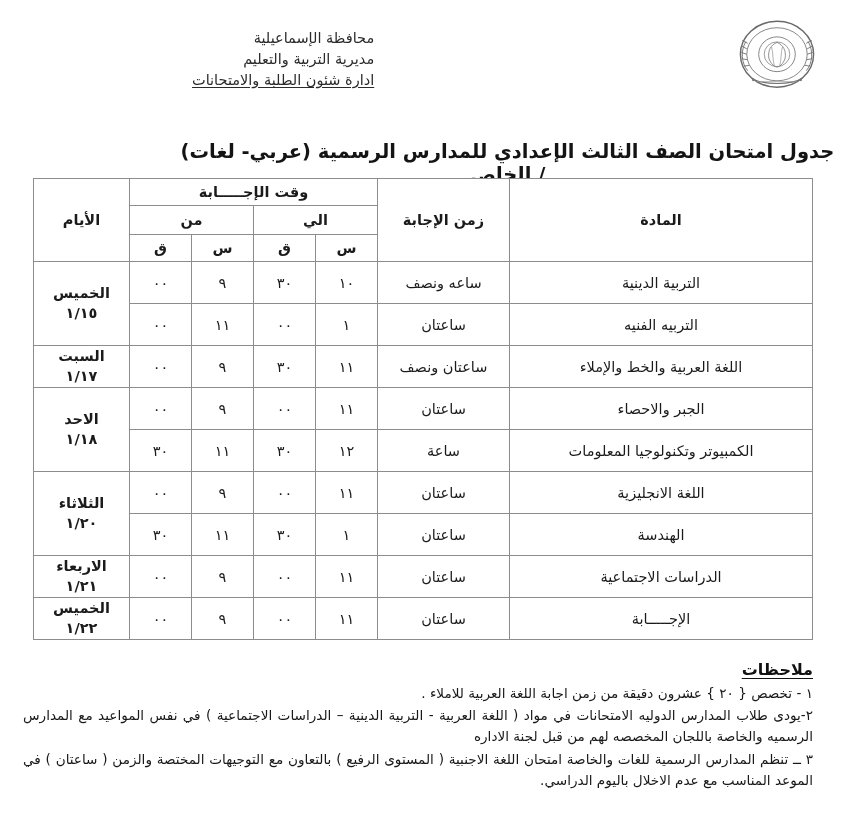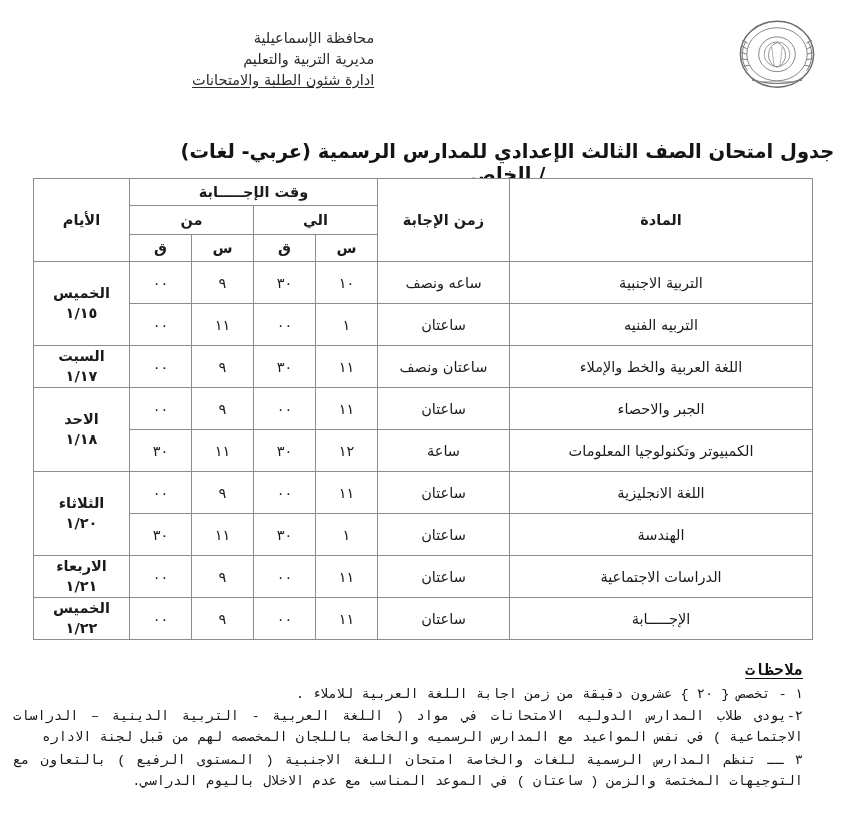--- a/index.html
+++ b/index.html
@@ -136,25 +136,24 @@
     text-align: center;
   }
   td.dur-cell { font-size: 14px; }
   td.num-cell { font-size: 14.5px; letter-spacing: 1px; }
   tbody tr { height: 42px; }
 
   
   .notes {
     position: absolute;
     top: 660px;
-    right: 38px;
+    right: 28px;
     width: 790px;
     direction: rtl;
     text-align: right;
-    font-family: Liberation Mono, monospace;
   }
   .notes-title {
     font-size: 16px;
     font-weight: bold;
     text-decoration: underline;
     text-underline-offset: 3px;
     margin: 0 0 4px 0;
     color: #111;
   }
   .note {
@@ -229,21 +228,21 @@
         </tr>
         <tr class="row-h3">
           <th>س</th>
           <th>ق</th>
           <th>س</th>
           <th>ق</th>
         </tr>
       </thead>
       <tbody id="sched-body">
           <tr>
-            <td class="subject-cell">التربية الاجنبية</td>
+            <td class="subject-cell">التربية الدينية</td>
             <td class="dur-cell">ساعه ونصف</td>
             <td class="num-cell">١٠</td>
             <td class="num-cell">٣٠</td>
             <td class="num-cell">٩</td>
             <td class="num-cell">٠٠</td>
             <td class="day-cell" rowspan="2"><span>الخميس</span><span class="dnum">١/١٥</span></td>
           </tr>
           <tr>
             <td class="subject-cell">التربيه الفنيه</td>
             <td class="dur-cell">ساعتان</td>

